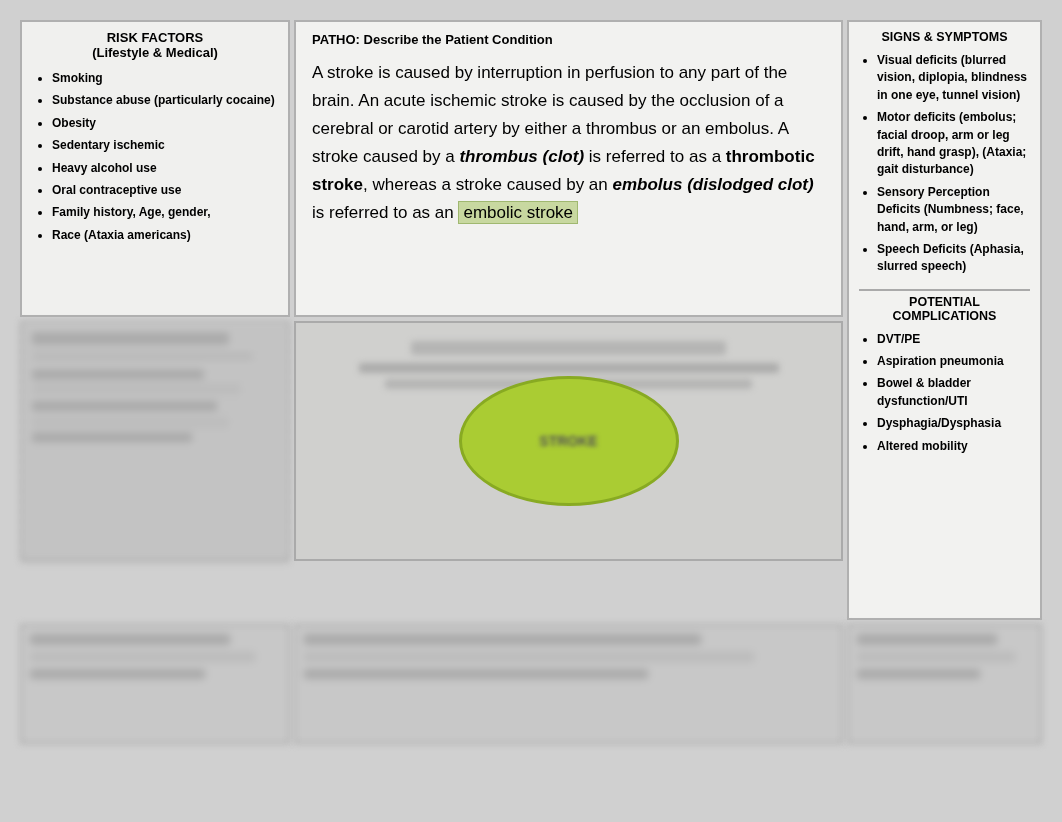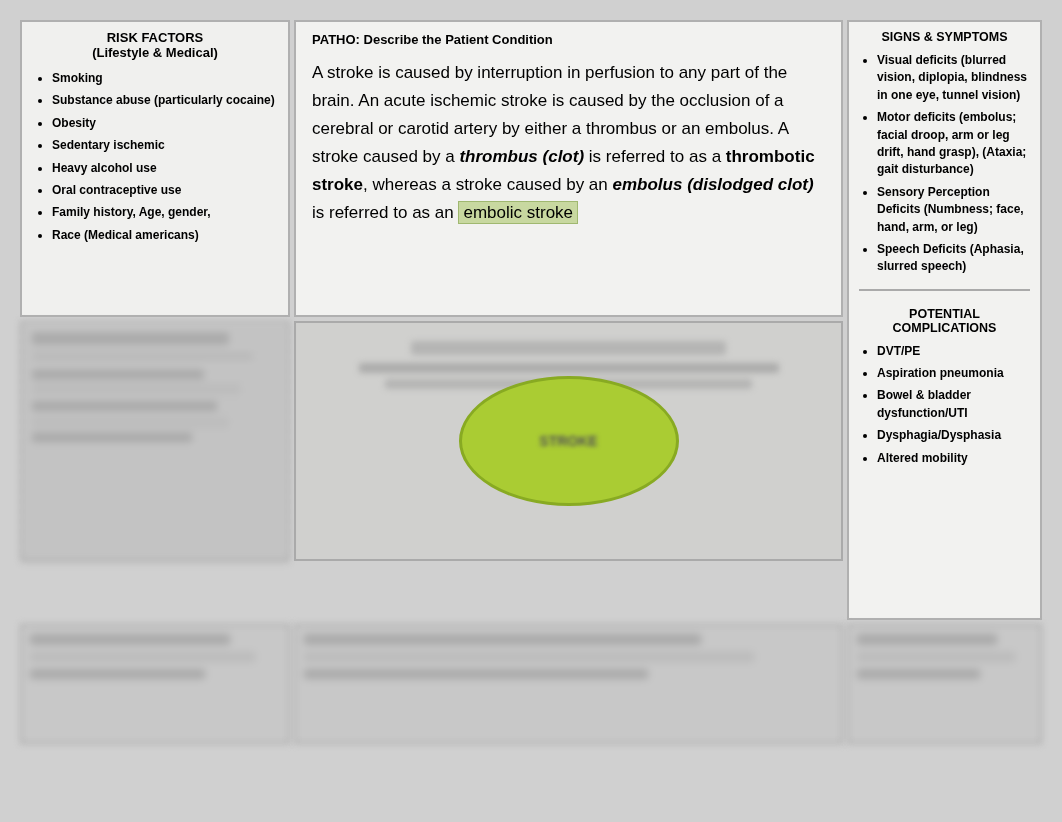--- a/index.html
+++ b/index.html
@@ -97,21 +97,21 @@
       grid-column: 3;
       grid-row: 3;
       filter: blur(3px);
       height: 120px;
     }
 
     
     .signs-top {
       border-bottom: 2px solid #aaa;
       padding-bottom: 8px;
-      margin-bottom: 16px;
+      margin-bottom: 4px;
     }
 
     .complications-section {}
 
     h3.section-title {
       font-size: 12.5px;
       font-weight: bold;
       text-align: center;
       margin-bottom: 8px;
     }
@@ -154,21 +154,21 @@
       <span>(Lifestyle &amp; Medical)</span>
     </div>
     <ul class="bullet-list">
       <li><span>Smoking</span></li>
       <li><span>Substance abuse (particularly cocaine)</span></li>
       <li><span>Obesity</span></li>
       <li><span>Sedentary ischemic</span></li>
       <li><span>Heavy alcohol use</span></li>
       <li><span>Oral contraceptive use</span></li>
       <li><span>Family history, Age, gender,</span></li>
-      <li><span>Race (Medical americans)</span></li>
+      <li><span>Race (Ataxia americans)</span></li>
     </ul>
   </div>
 
   <div class="patho-box">
     <div style="font-weight:bold; font-size:13px; margin-bottom:12px;">
       <span>PATHO:  Describe the Patient Condition</span>
     </div>
     <p style="font-size:17px; line-height:1.65;">
       <span>A stroke is caused by interruption in perfusion to any part of the brain. An acute ischemic stroke is caused by the occlusion of a cerebral or carotid artery by either a thrombus or an embolus. A stroke caused by a </span><span style="font-weight:bold; font-style:italic;">thrombus (clot)</span><span> is referred to as a </span><span style="font-weight:bold;">thrombotic stroke</span><span>, whereas a stroke caused by an </span><span style="font-weight:bold; font-style:italic;">embolus (dislodged clot)</span><span> is referred to as an </span><span style="background:#c8d8a0; border:1px solid #a0b870; padding:1px 4px;">embolic stroke</span>
     </p>

